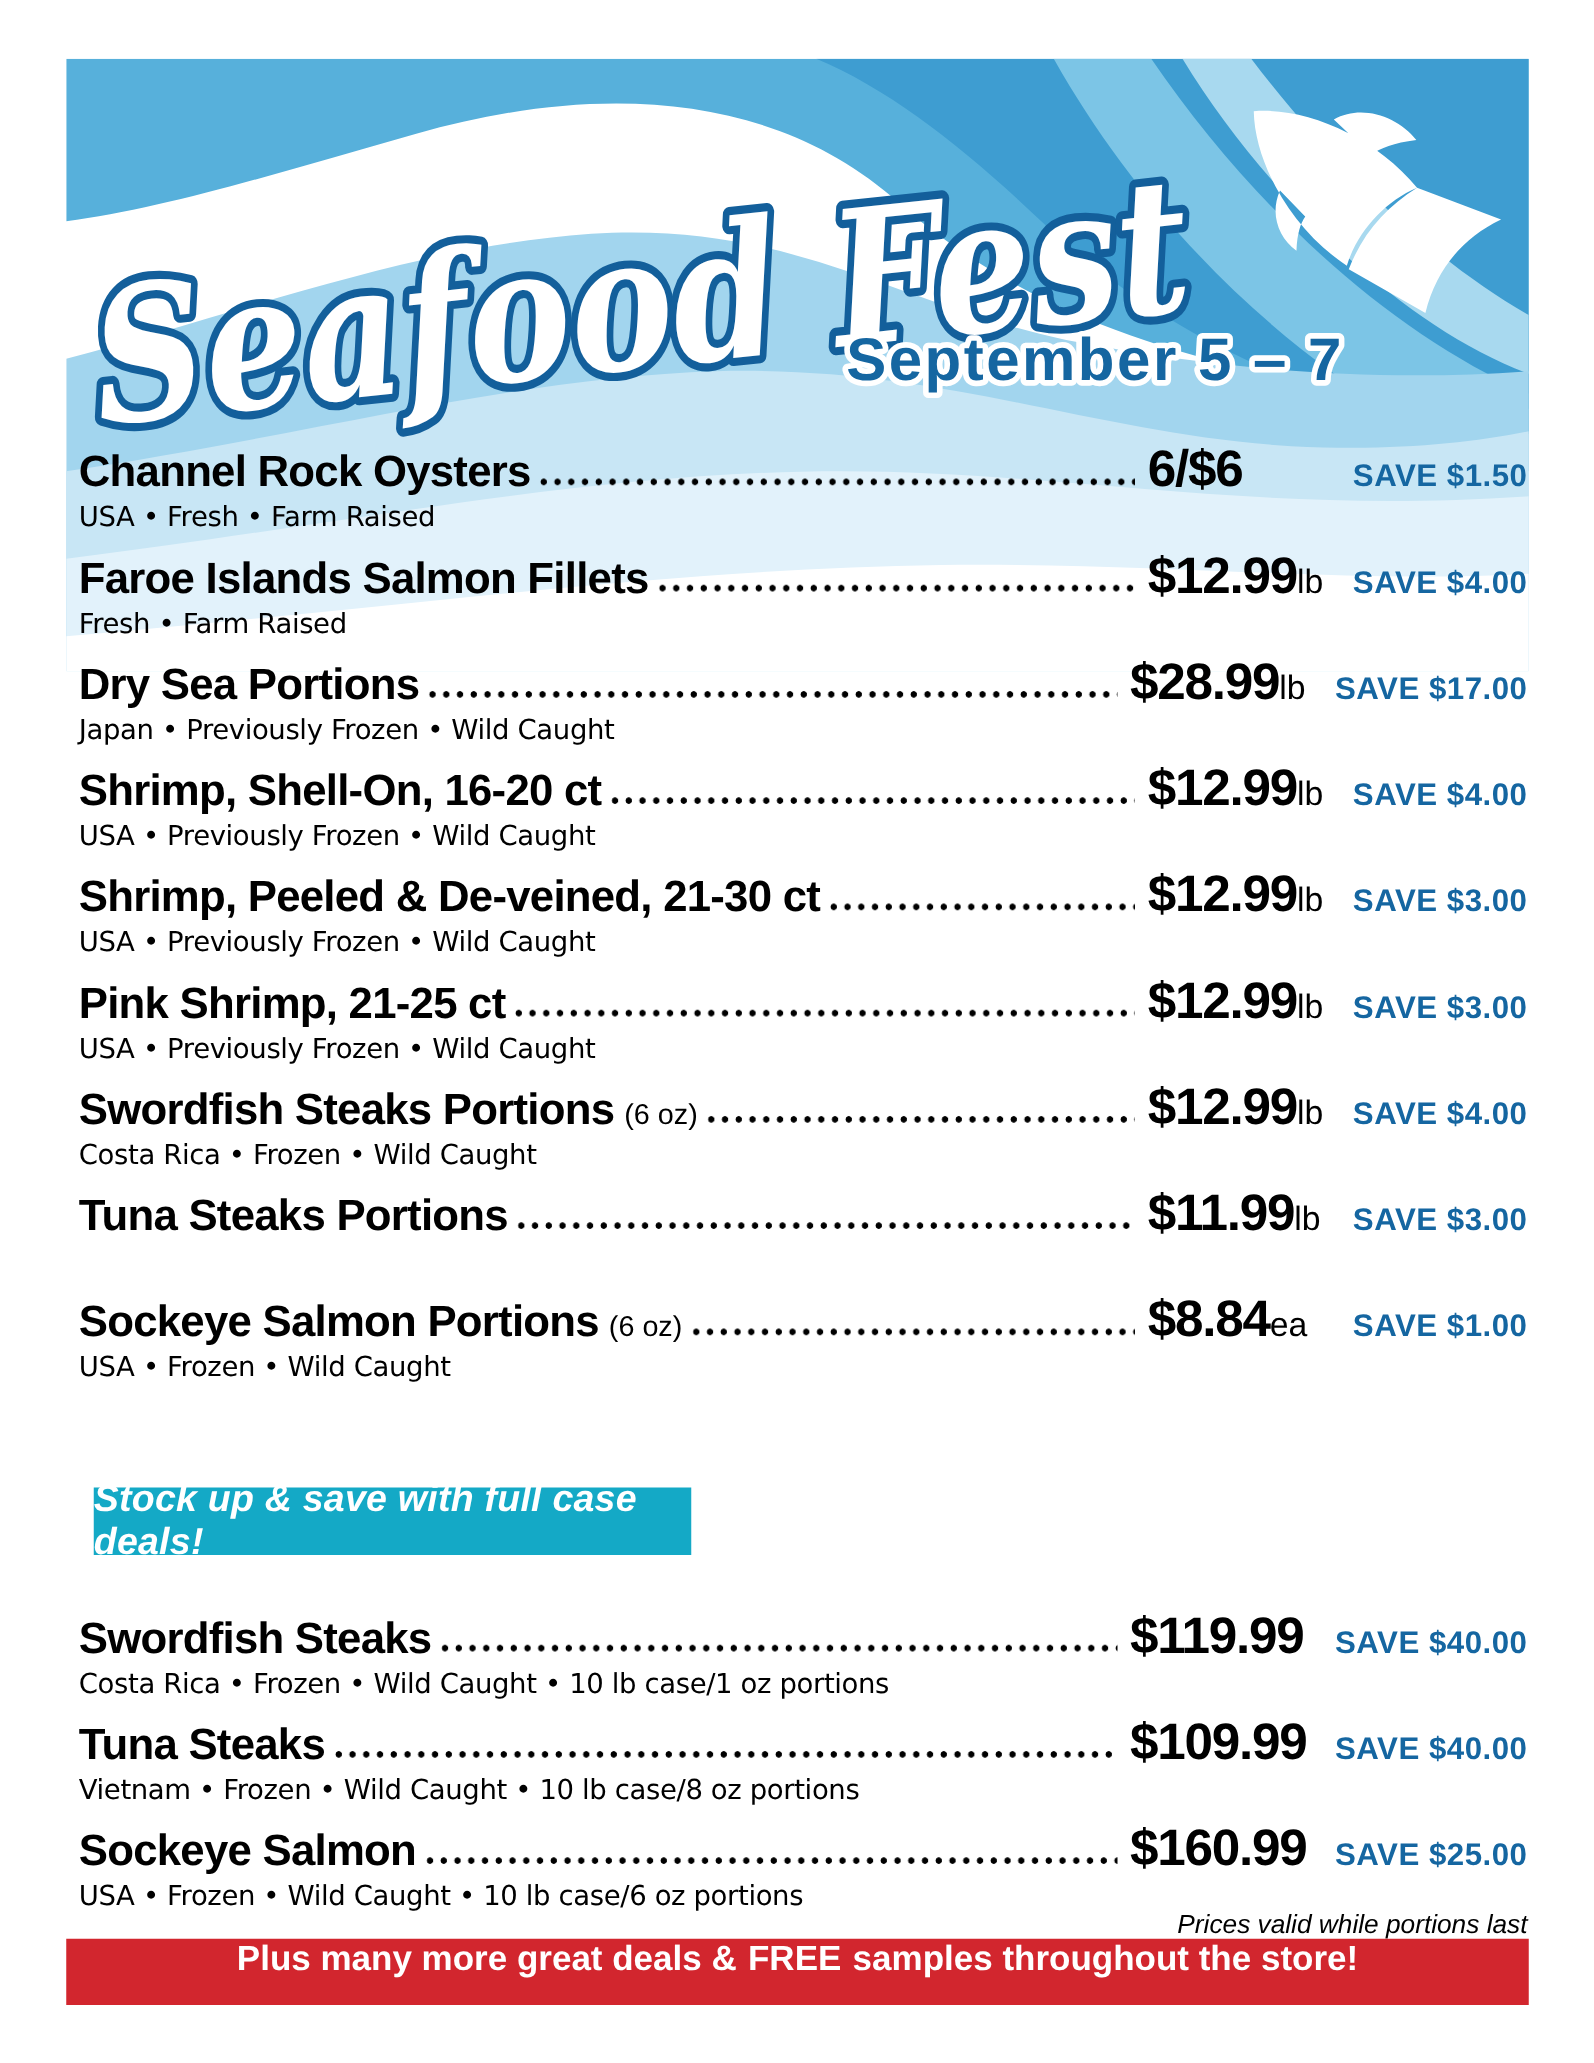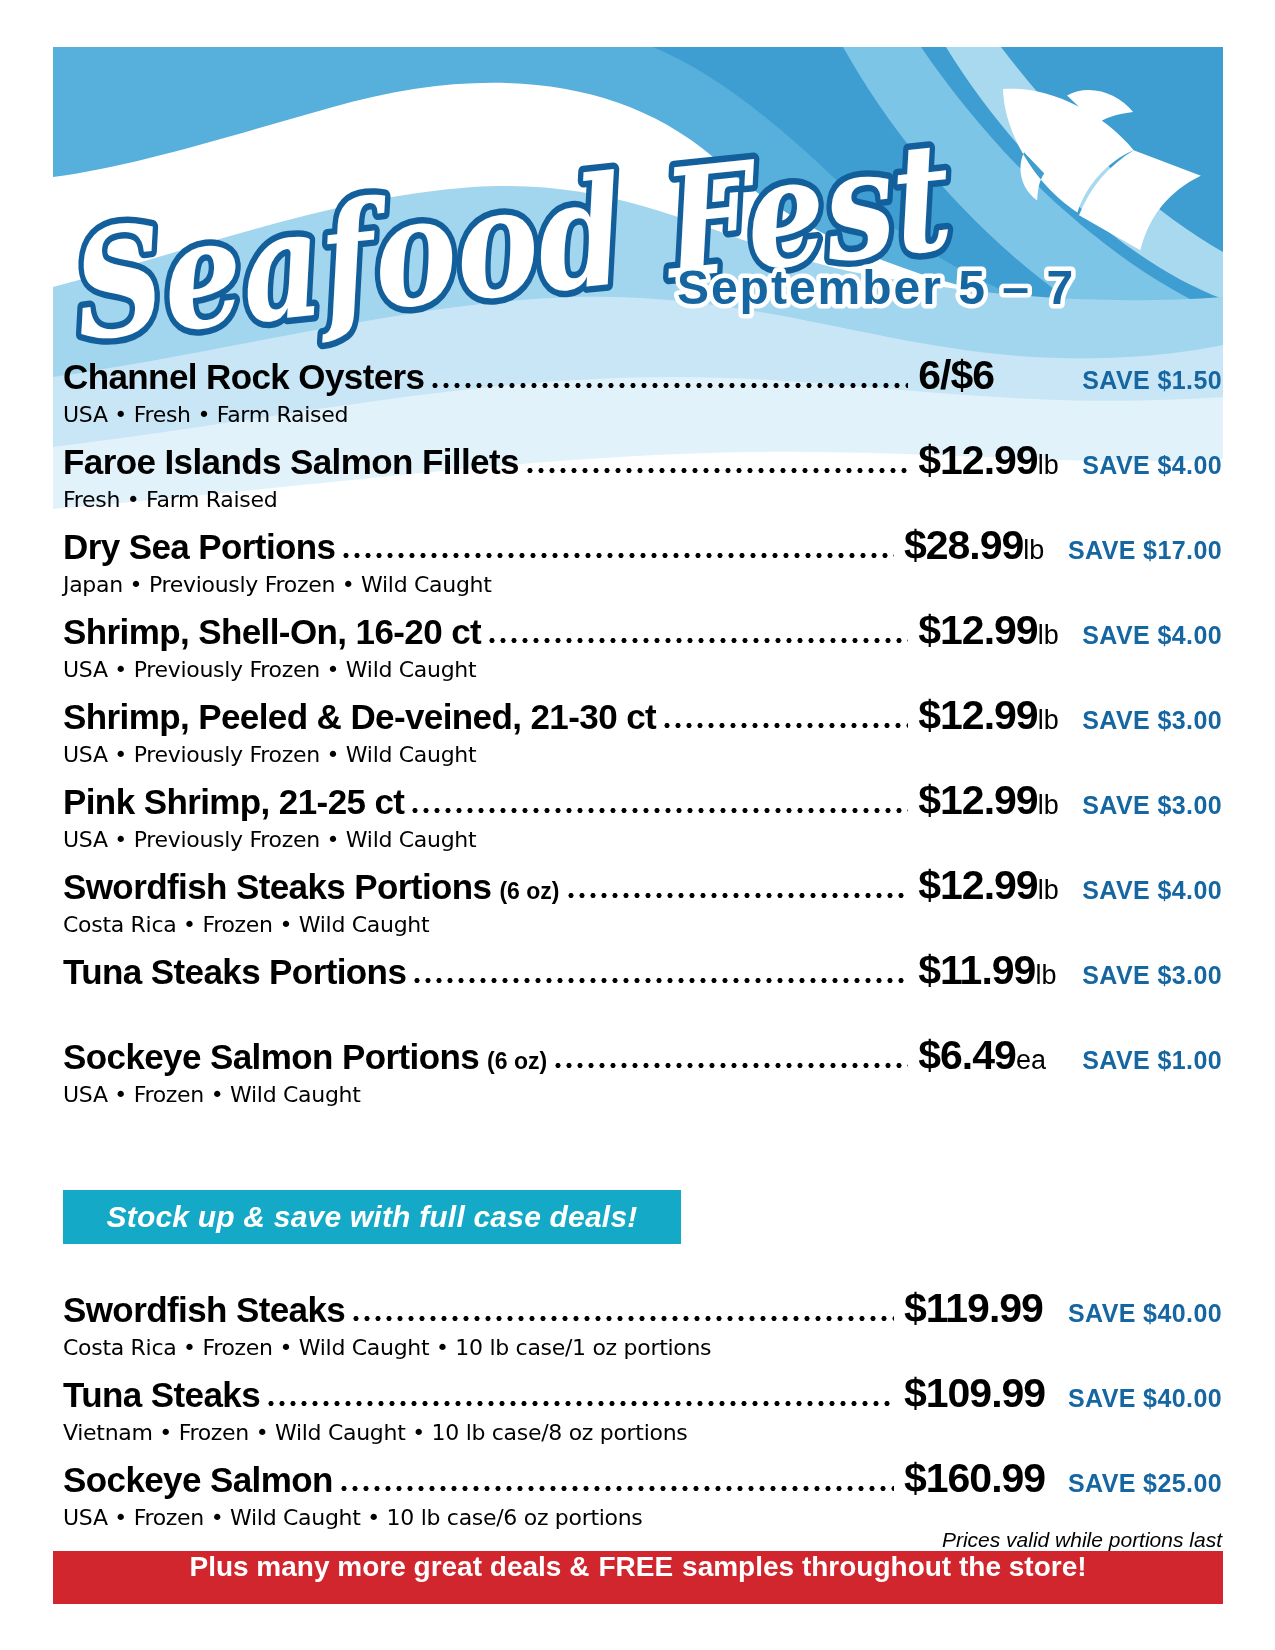--- a/index.html
+++ b/index.html
@@ -6,33 +6,33 @@
   .page{position:relative;width:1275px;height:1650px;background:#fff;overflow:hidden;
         font-family:"Liberation Sans",sans-serif;}
   
   .hero{position:absolute;left:53px;top:47px;width:1170px;height:490px;}
   .hero svg{position:absolute;left:0;top:0;width:100%;height:100%;}
   
   .content{position:absolute;left:63px;top:352px;width:1159px;}
   .item{height:85px;}
   .row-line{display:flex;align-items:baseline;}
   .item-name{font-size:35px;font-weight:700;color:#000;letter-spacing:-0.6px;white-space:nowrap;text-align:center;}
-  .item-qualifier{font-size:23px;font-weight:700;color:#000;margin-left:8px;white-space:nowrap;}
+  .item-qualifier{font-size:23px;font-weight:400;color:#000;margin-left:8px;white-space:nowrap;}
   .dots{flex:1 1 auto;height:7px;margin:0 10px 2px 8px;
         background-image:radial-gradient(circle at 3px 3.5px,#000 2.3px,transparent 2.8px);
         background-size:11px 7px;background-repeat:repeat-x;background-position:left bottom;}
   .price{display:inline-flex;align-items:baseline;min-width:150px;white-space:nowrap;}
   .price-main{font-size:41px;font-weight:700;color:#000;letter-spacing:-1px;}
   .price-unit{font-size:27px;font-weight:400;color:#000;}
   .save{font-size:25px;font-weight:700;color:#1566a1;margin-left:14px;letter-spacing:0.4px;white-space:nowrap;}
   .item-note{font-family:"DejaVu Sans",sans-serif;font-size:22px;font-weight:400;color:#000;
              margin-top:3px;letter-spacing:-0.3px;}
   
-  .case-banner{margin-top:73px;width:618px;height:54px;background:#14a9c6;
-               display:flex;align-items:center;justify-content:center;}
+  .case-banner{margin-top:73px;width:478px;height:54px;background:#14a9c6;
+               display:flex;align-items:center;justify-content:center;margin-left:12px;}
   .case-banner span{color:#fff;font-size:30px;font-weight:700;font-style:italic;letter-spacing:0.2px;}
   .case-list{margin-top:41px;}
   
   .footnote{margin-top:-12px;text-align:right;font-style:italic;font-size:21px;color:#000;}
   .footer-banner{position:absolute;left:53px;top:1551px;width:1170px;height:53px;background:#d2262e;
                  display:flex;align-items:flex-start;justify-content:center;gap:9px;}
   .footer-banner span{color:#fff;font-size:28px;font-weight:400;}
   .footer-banner .em{font-weight:700;}
   .footer-banner .pre{font-weight:700;}
 </style>
@@ -180,21 +180,21 @@
             <span class="save">SAVE $3.00</span>
           </div>
         </div>
 
         <div class="item">
           <div class="row-line">
             <span class="item-name">Sockeye Salmon Portions</span>
             <span class="item-qualifier">(6 oz)</span>
             <span class="dots"></span>
             <span class="price">
-              <span class="price-main">$6.49</span>
+              <span class="price-main">$8.84</span>
               <span class="price-unit">ea</span>
             </span>
             <span class="save">SAVE $1.00</span>
           </div>
           <div class="item-note">USA • Frozen • Wild Caught</div>
         </div>
       </div>
 
     <div class="case-banner">
       <span>Stock up &amp; save with full case deals!</span>

